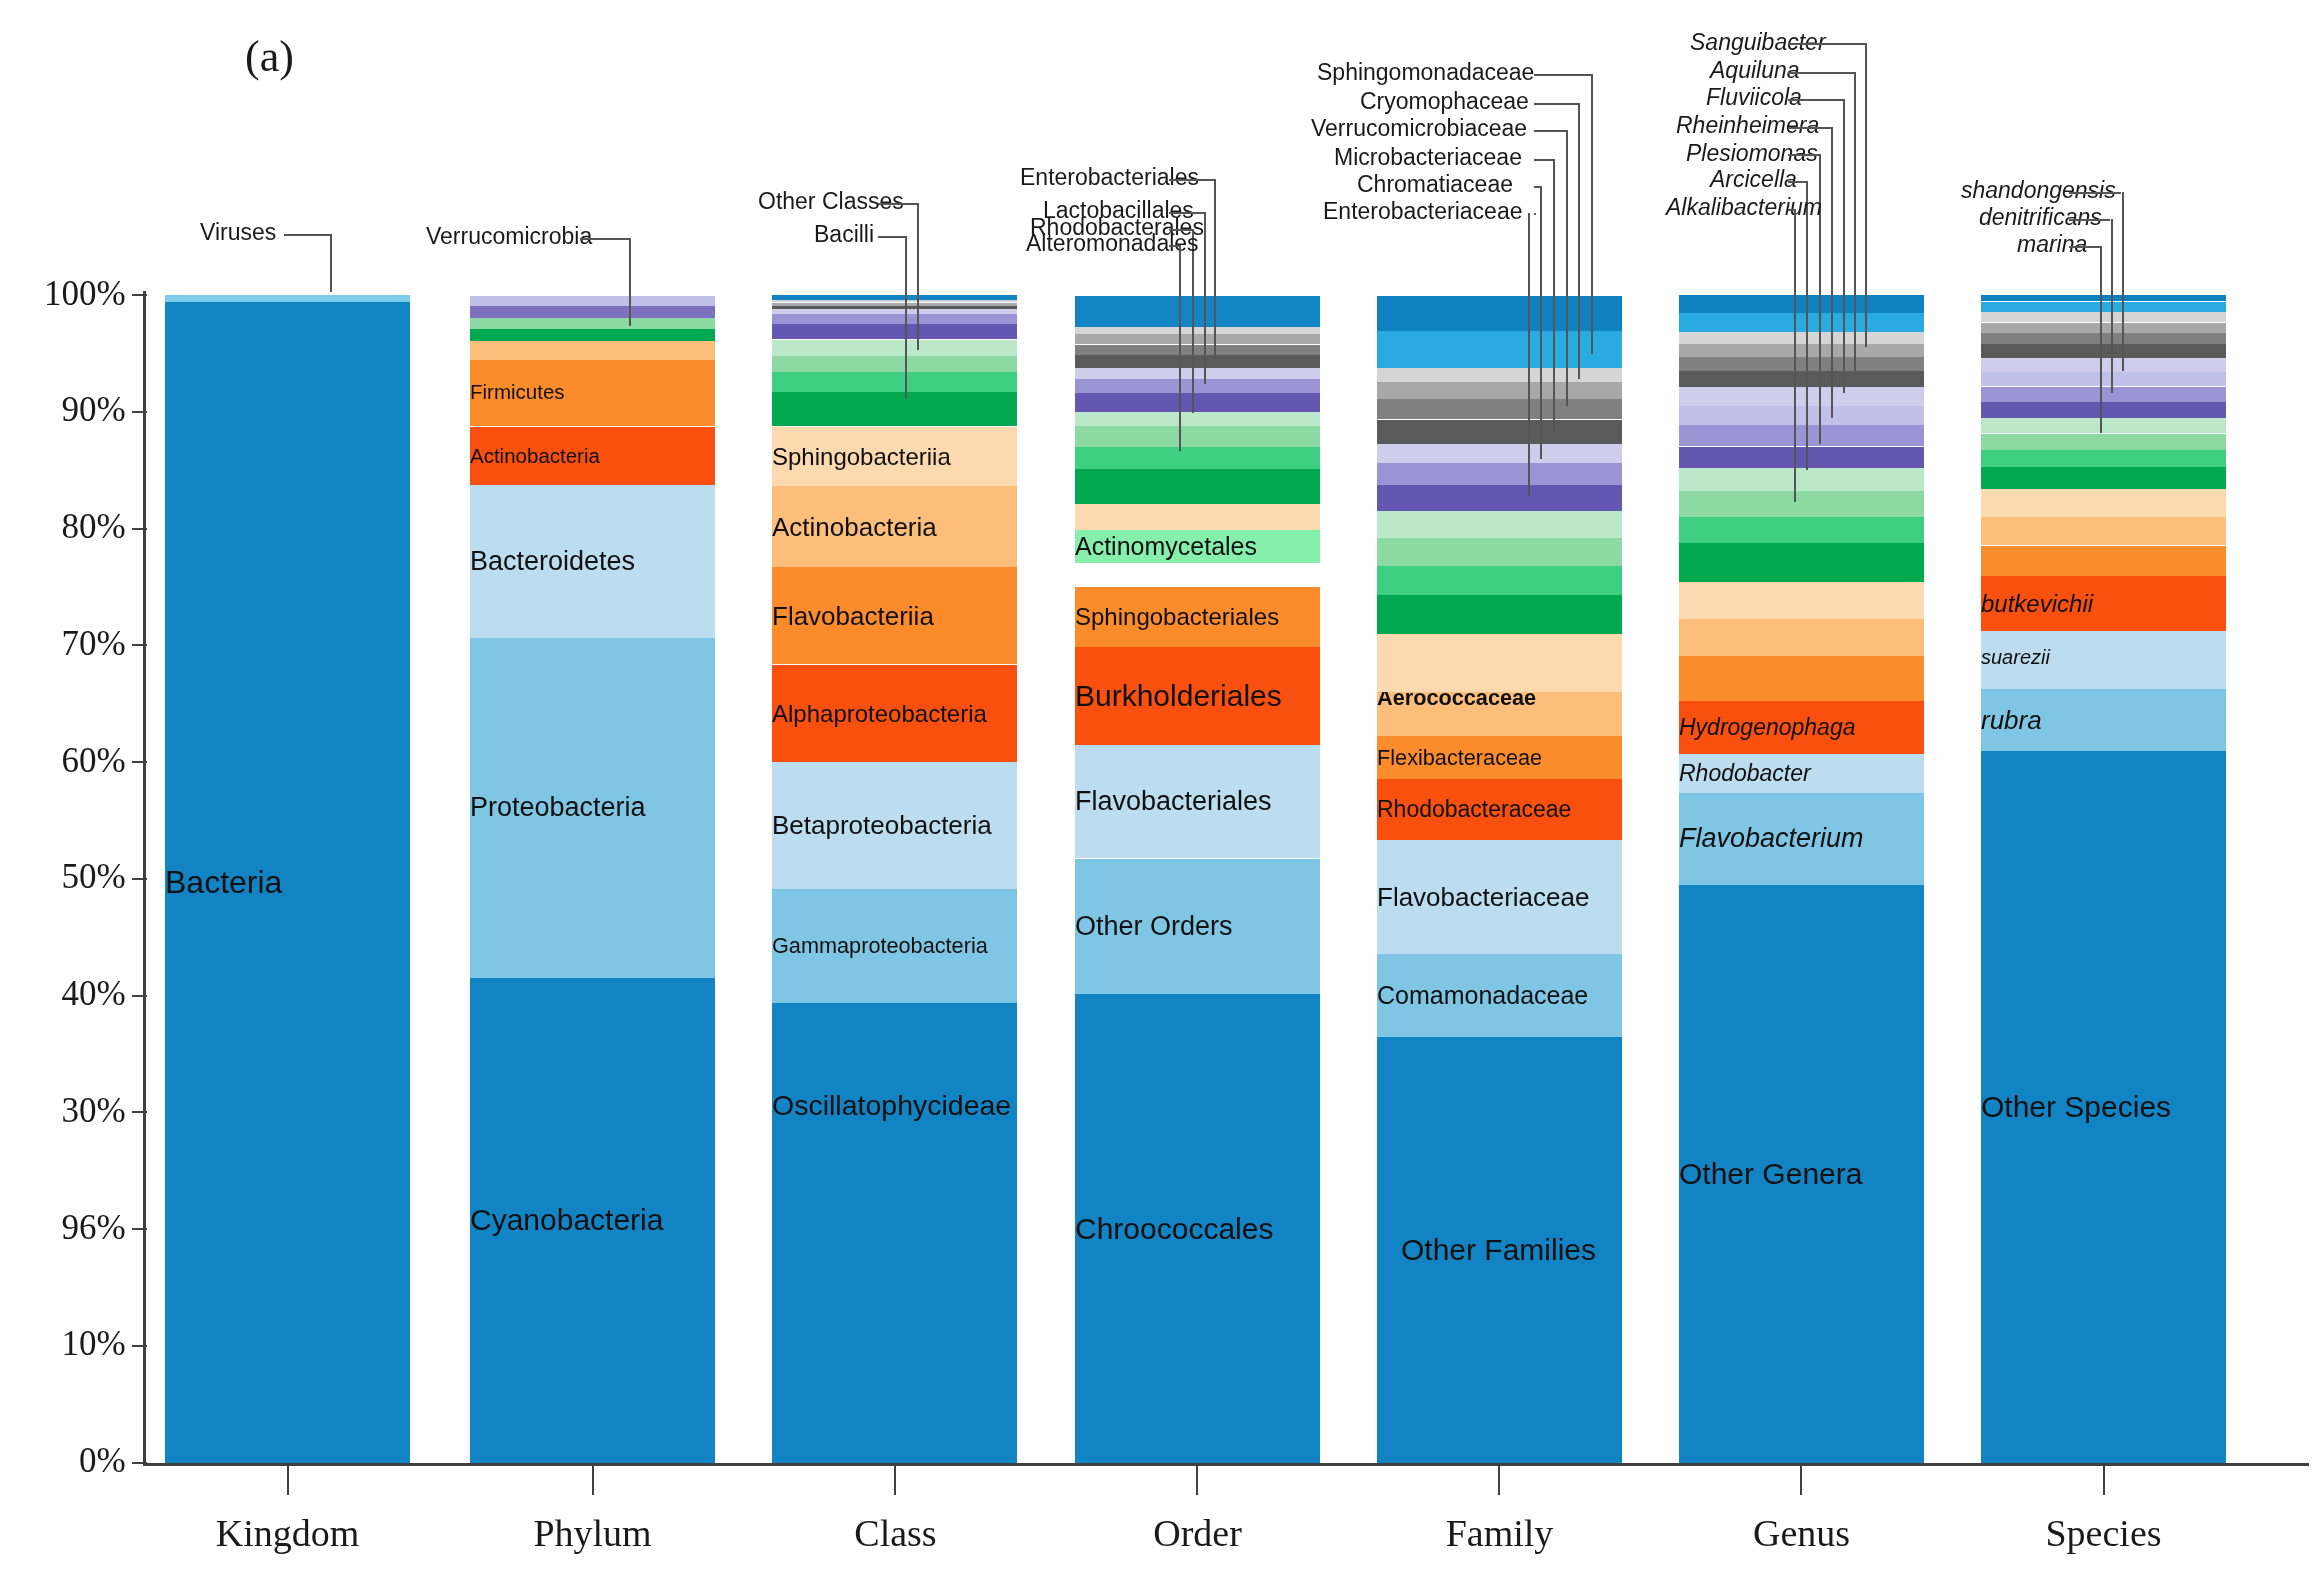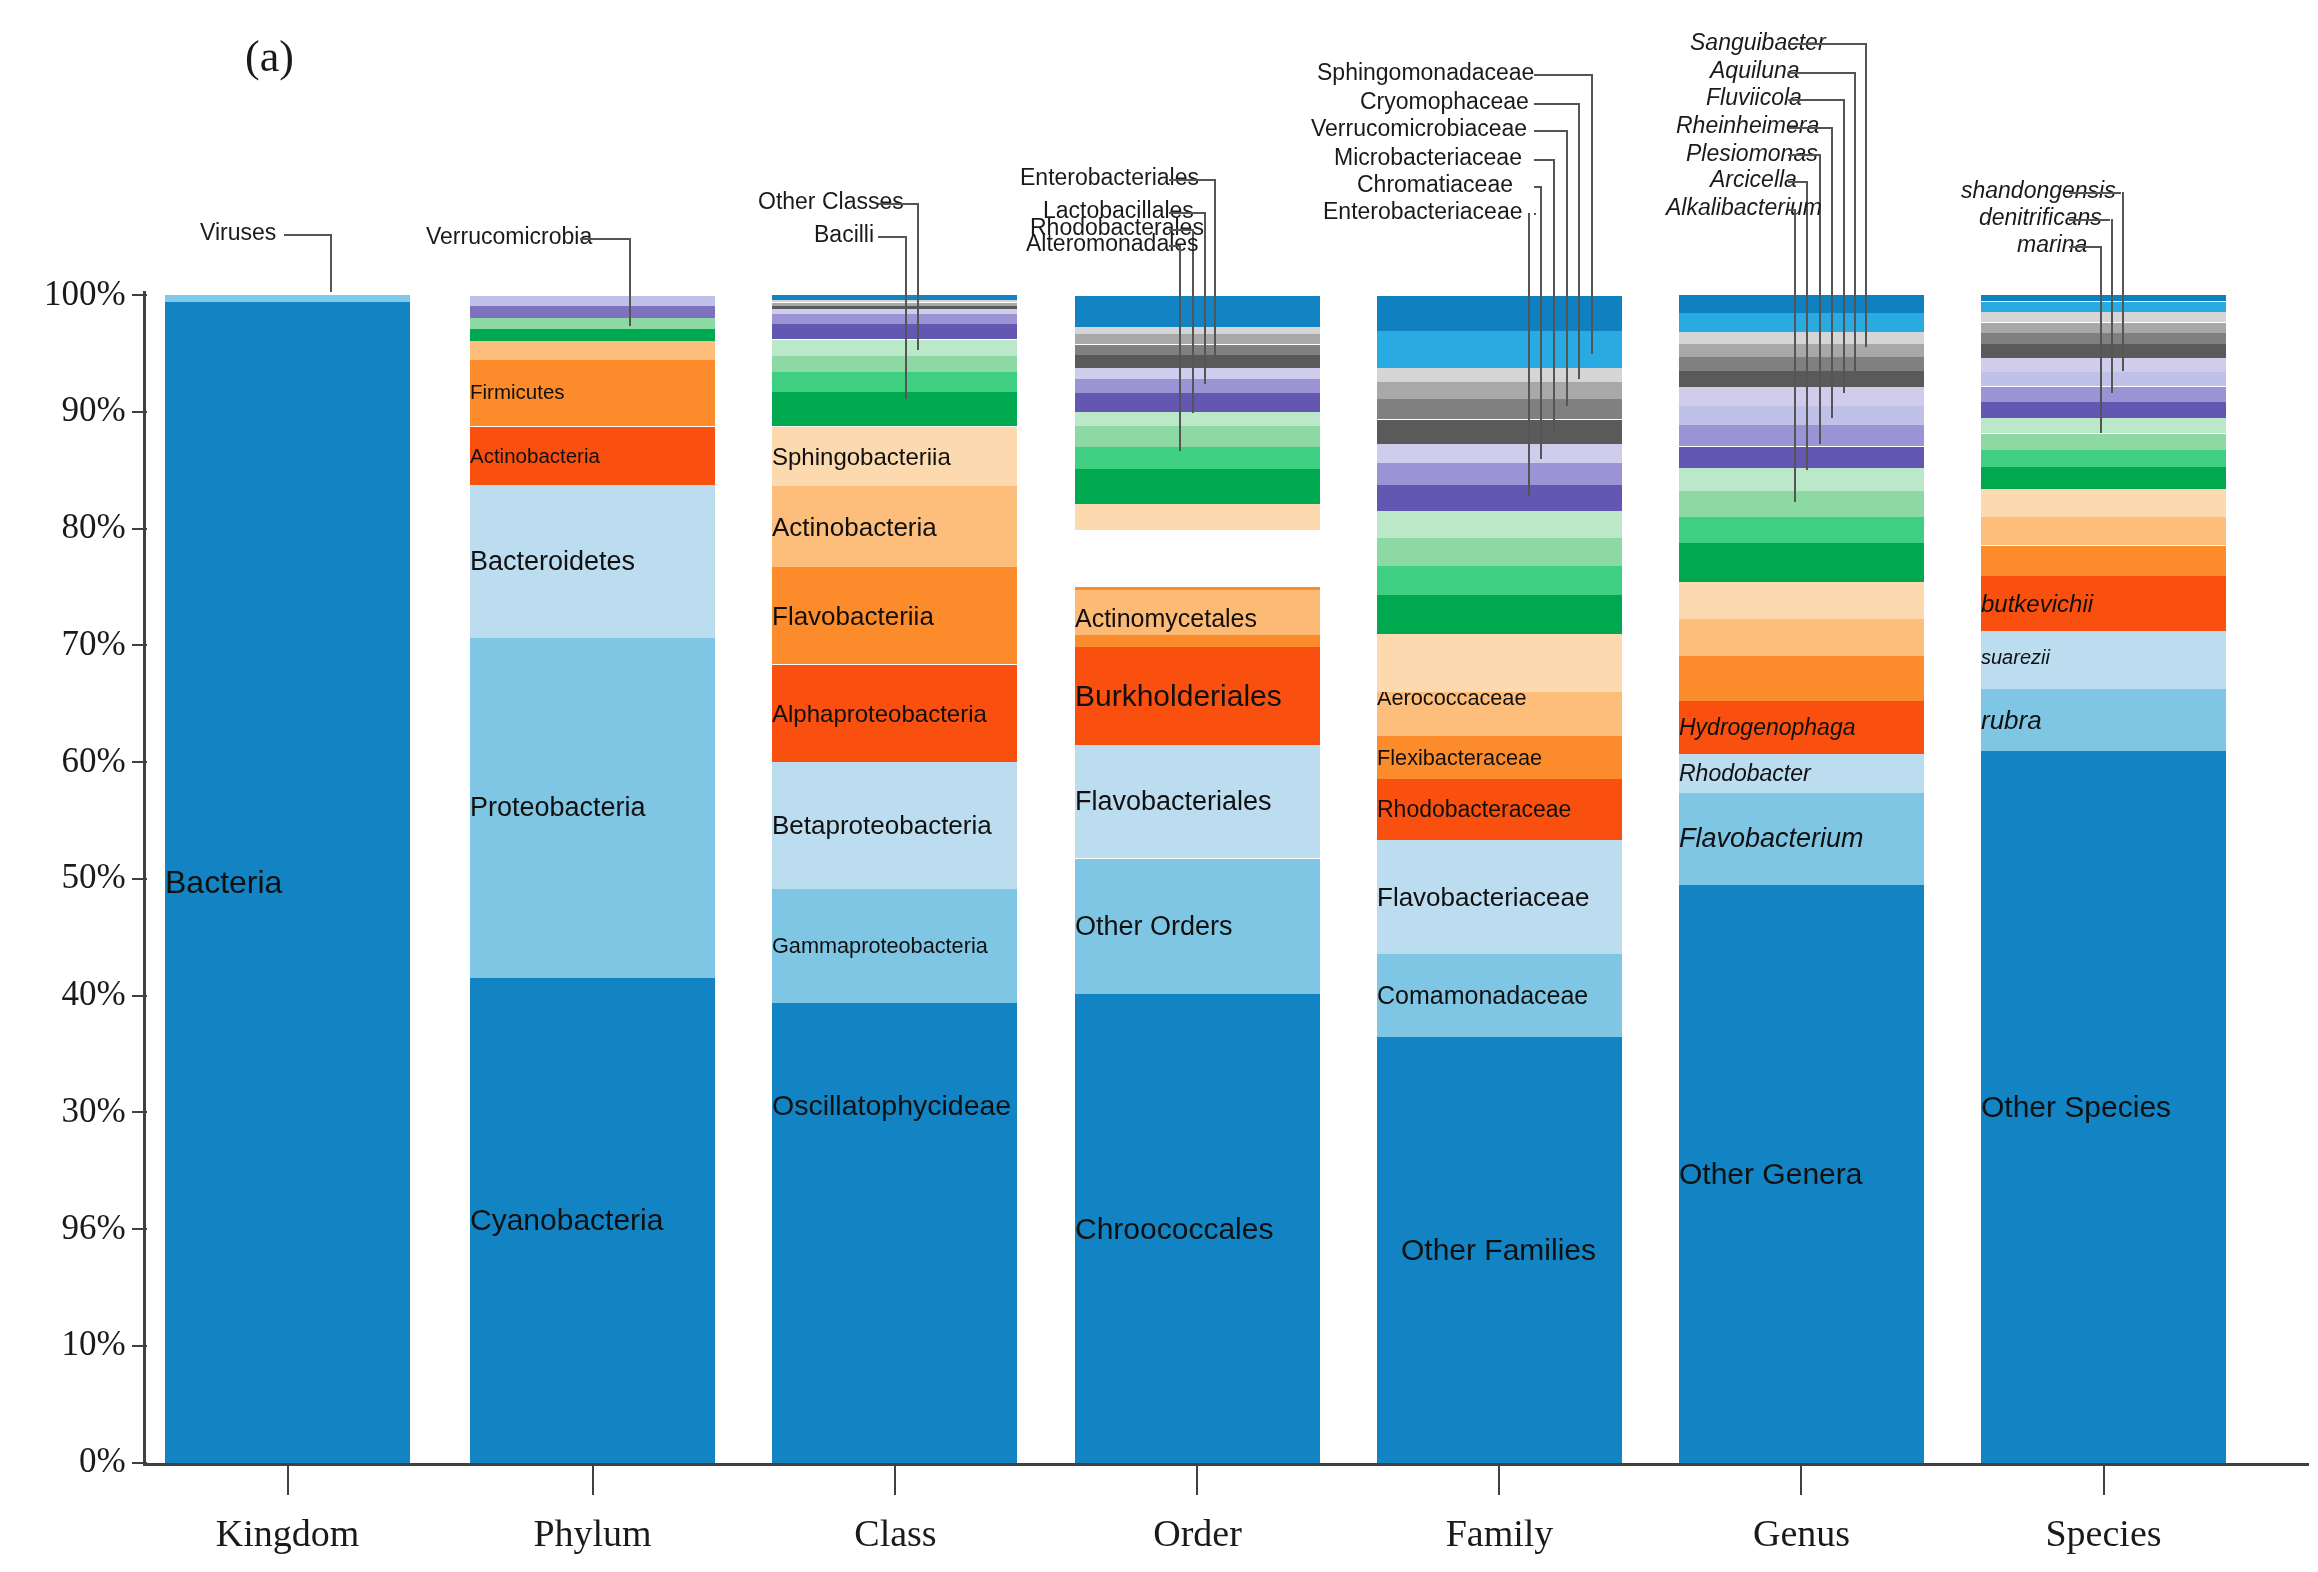--- a/index.html
+++ b/index.html
@@ -181,21 +181,21 @@
         </div>
         <div class="seg" style="bottom: 605px; height: 113px; background: rgb(188, 220, 240);">
           <div class="seg-label" style="font-size: 27px; top: 43px;">Flavobacteriales</div>
         </div>
         <div class="seg" style="bottom: 718px; height: 98px; background: rgb(249, 80, 15);">
           <div class="seg-label" style="font-size: 30px; top: 34px;">Burkholderiales</div>
         </div>
         <div class="seg" style="bottom: 816px; height: 60px; background: rgb(252, 139, 44);">
           <div class="seg-label" style="font-size: 24px; top: 18px;">Sphingobacteriales</div>
         </div>
-        <div class="seg" style="bottom: 828px; height: 45px; background: #fdba74;">
+        <div class="seg" style="bottom: 900px; height: 45px; background: #86efac;">
           <div class="seg-label" style="font-size: 25px; top: 16px;">Actinomycetales</div>
         </div>
         <div class="seg" style="bottom: 933px; height: 26px; background: rgb(253, 217, 175);"></div>
         <div class="seg" style="bottom: 959px; height: 35px; background: rgb(0, 169, 79);"></div>
         <div class="seg" style="bottom: 994px; height: 22px; background: rgb(62, 207, 130);"></div>
         <div class="seg" style="bottom: 1016px; height: 21px; background: rgb(140, 217, 163);"></div>
         <div class="seg" style="bottom: 1037px; height: 14px; background: rgb(187, 232, 201);"></div>
         <div class="seg" style="bottom: 1051px; height: 18.7px; background: rgb(100, 87, 178);"></div>
         <div class="seg" style="bottom: 1070px; height: 14px; background: rgb(154, 148, 212);"></div>
         <div class="seg" style="bottom: 1084px; height: 11.7px; background: rgb(207, 205, 235);"></div>
@@ -215,21 +215,21 @@
         </div>
         <div class="seg" style="bottom: 509px; height: 114px; background: rgb(188, 220, 240);">
           <div class="seg-label" style="font-size: 26px; top: 44px;">Flavobacteriaceae</div>
         </div>
         <div class="seg" style="bottom: 623px; height: 61px; background: rgb(249, 80, 15);">
           <div class="seg-label" style="font-size: 23px; top: 19px;">Rhodobacteraceae</div>
         </div>
         <div class="seg" style="bottom: 684px; height: 43px; background: rgb(252, 139, 44);">
           <div class="seg-label" style="font-size: 21.7px; top: 10.6px;">Flexibacteraceae</div>
         </div>
-        <div class="seg" style="bottom: 727px; height: 60px; background: rgb(253, 190, 124);">
+        <div class="seg" style="bottom: 727px; height: 60px; background: rgb(253, 190, 124); font-weight: bold;">
           <div class="seg-label" style="font-size: 21.7px; top: 11.2px;">Aerococcaceae</div>
         </div>
         <div class="seg" style="bottom: 771px; height: 58px; background: rgb(253, 217, 175);"></div>
         <div class="seg" style="bottom: 829px; height: 39px; background: rgb(0, 169, 79);"></div>
         <div class="seg" style="bottom: 868px; height: 29px; background: rgb(62, 207, 130);"></div>
         <div class="seg" style="bottom: 897px; height: 28px; background: rgb(140, 217, 163);"></div>
         <div class="seg" style="bottom: 925px; height: 27px; background: rgb(187, 232, 201);"></div>
         <div class="seg" style="bottom: 952px; height: 26px; background: rgb(100, 87, 178);"></div>
         <div class="seg" style="bottom: 978px; height: 22px; background: rgb(154, 148, 212);"></div>
         <div class="seg" style="bottom: 1000px; height: 19.6px; background: rgb(207, 205, 235);"></div>

